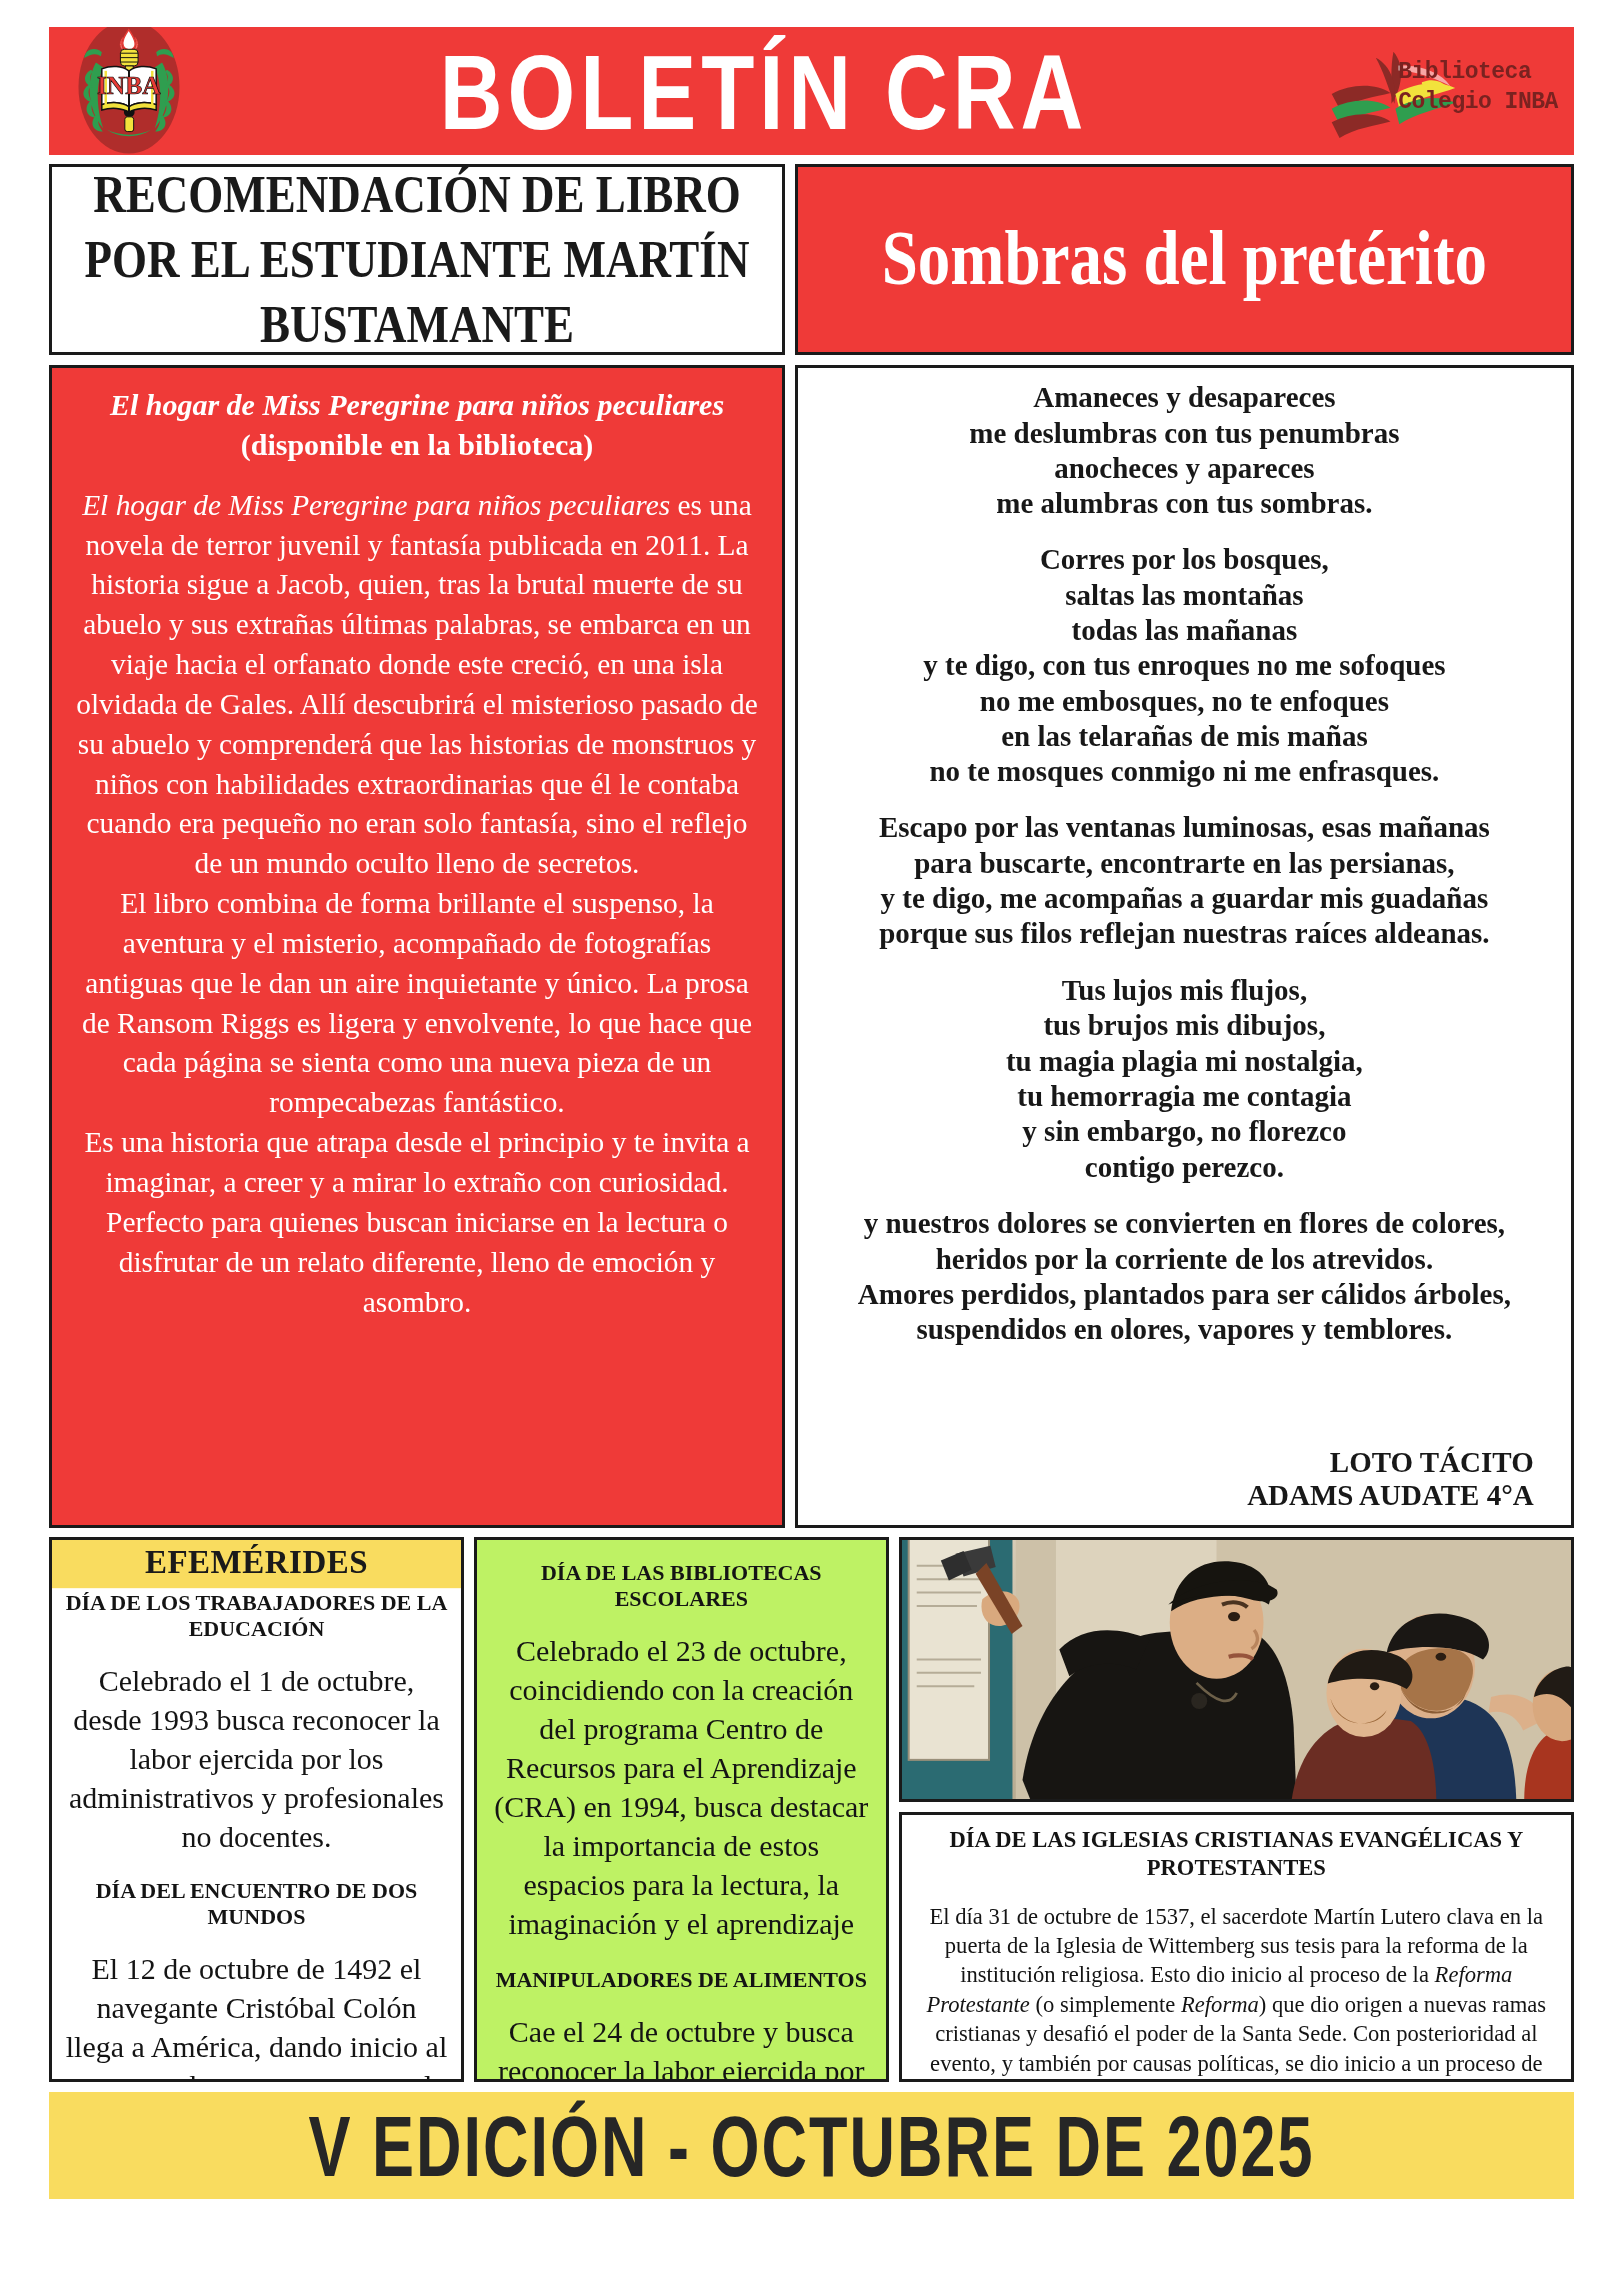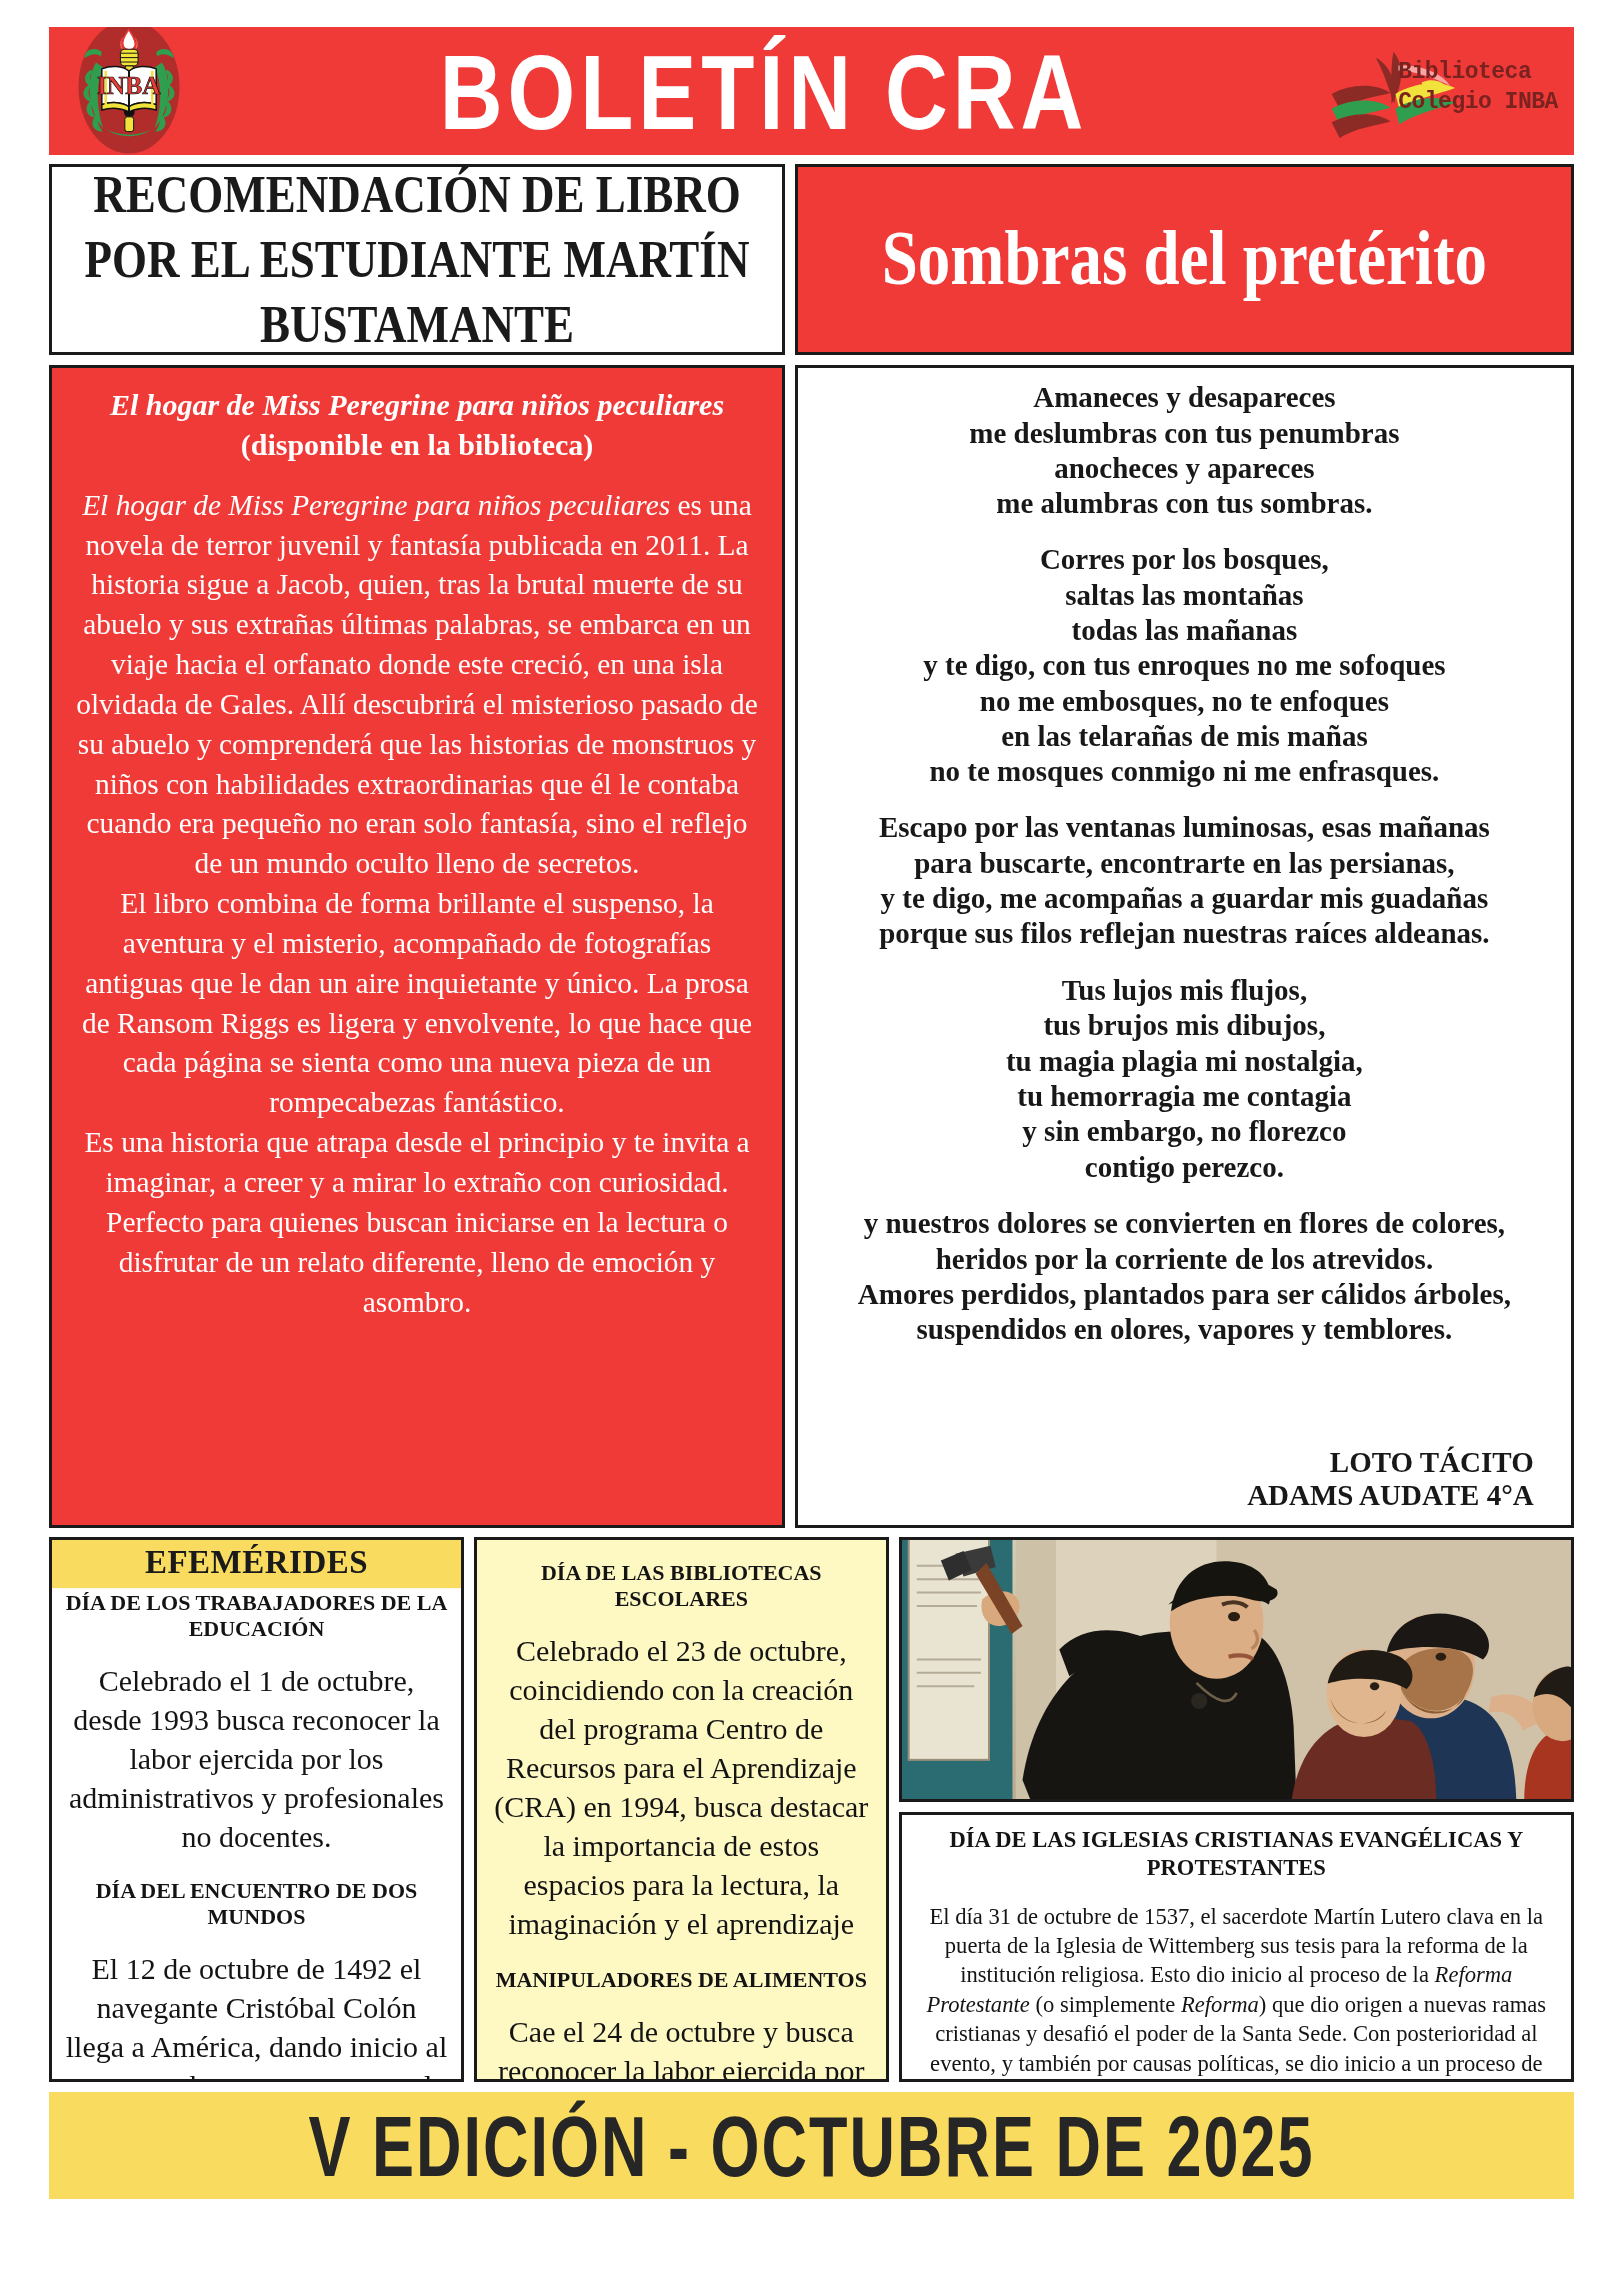--- a/index.html
+++ b/index.html
@@ -216,21 +216,21 @@
   .ent-body {
     text-align: center;
     font-size: 30px;
     line-height: 1.3;
     color: #141414;
     margin-top: 18.6px;
   }
   .mid-col {
     flex: 0 0 415px;
     border: 3.4px solid #1a1a1a;
-    background: #fef9c3;
+    background: #bef264;
     padding: 12.8px 13.7px 0 13.7px;
     overflow: hidden;
   }
   .right-col {
     flex: 1 1 auto;
     display: flex;
     flex-direction: column;
     gap: 9.8px;
   }
   .photo-box {

